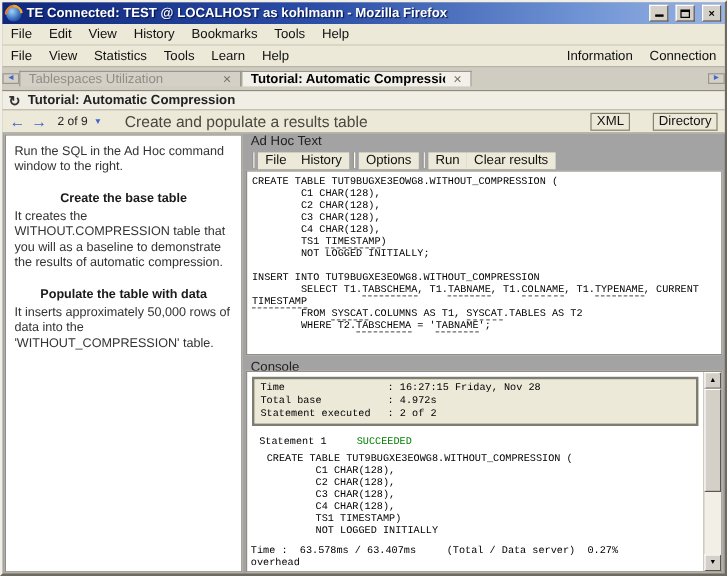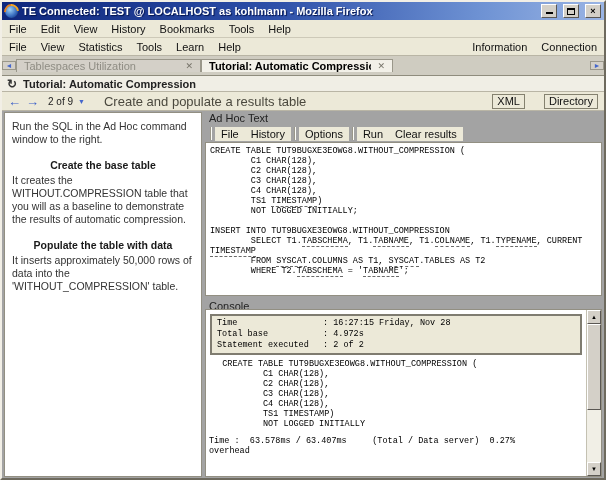--- a/index.html
+++ b/index.html
@@ -253,20 +253,24 @@
               <div class="crow">
                 <span class="clabel">Total base</span>
                 <span>: 4.972s</span>
               </div>
 
               <div class="crow">
                 <span class="clabel">Statement executed</span>
                 <span>: 2 of 2</span>
               </div>
             </div>
+          <div class="stmtrow">
+            <span>Statement 1</span>
+            <span class="stmtstatus">SUCCEEDED</span>
+          </div>
           <div class="stmtsql">  CREATE TABLE TUT9BUGXE3EOWG8.WITHOUT_COMPRESSION (
           C1 CHAR(128),
           C2 CHAR(128),
           C3 CHAR(128),
           C4 CHAR(128),
           TS1 TIMESTAMP)
           NOT LOGGED INITIALLY</div>
           <div class="timeline">Time :  63.578ms / 63.407ms     (Total / Data server)  0.27%
 overhead</div>
         </div>

